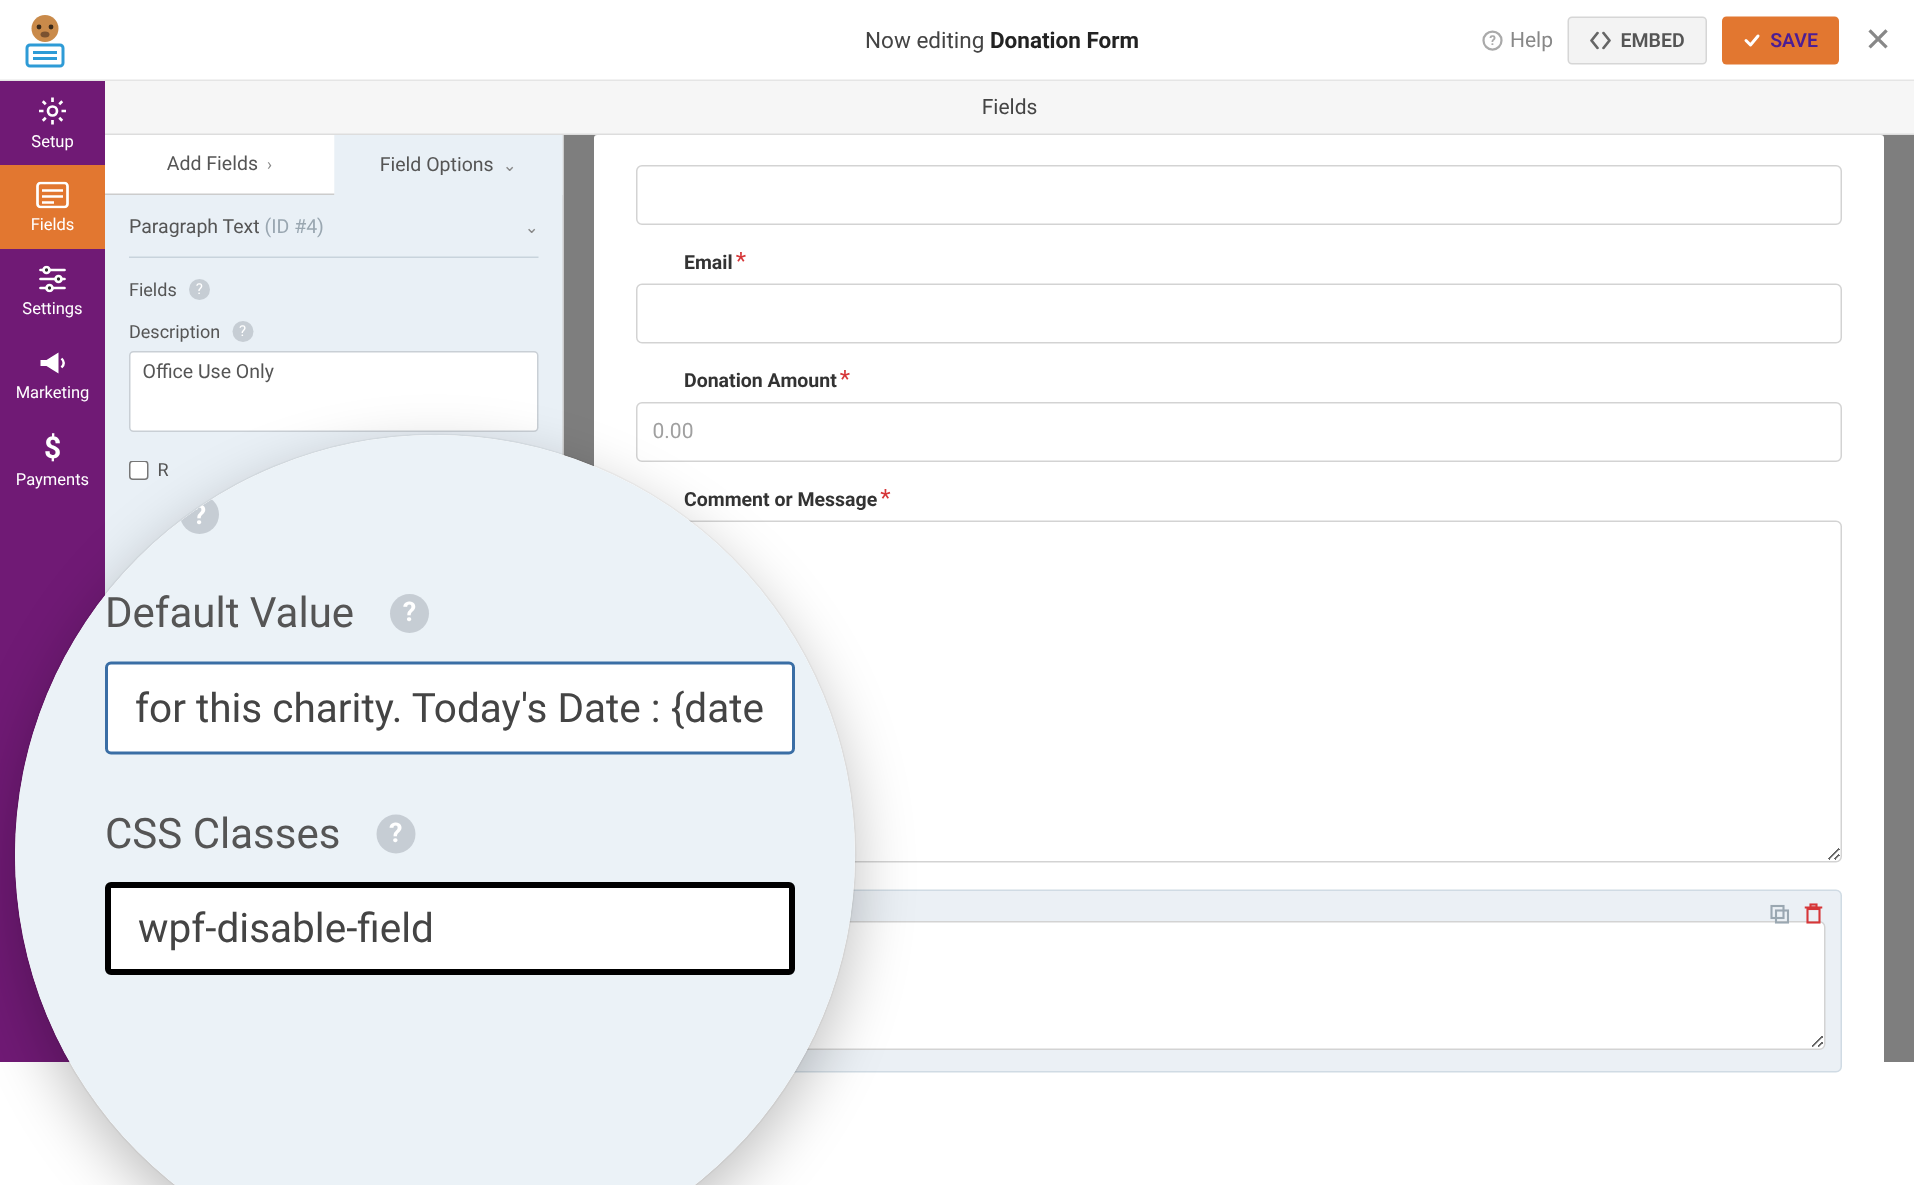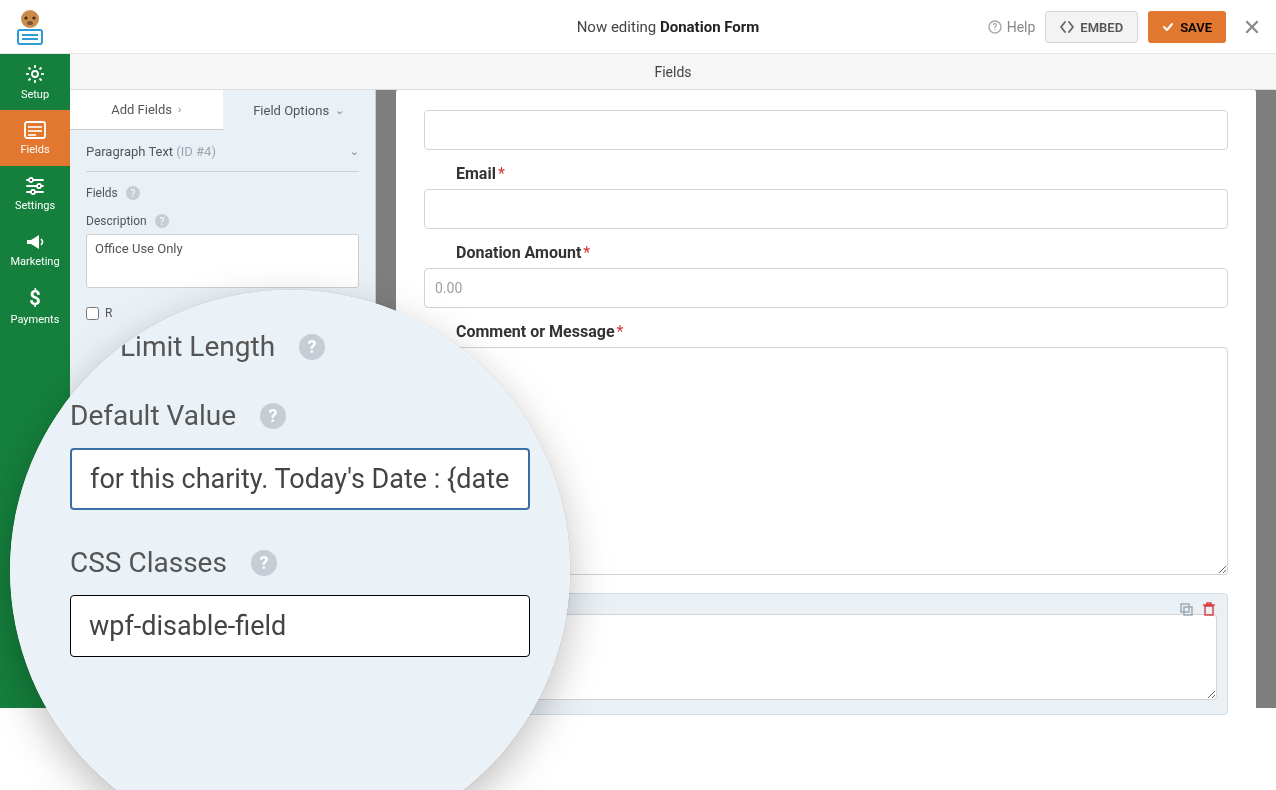--- a/index.html
+++ b/index.html
@@ -8,25 +8,25 @@
 
   
   .topbar { position: absolute; left: 0; right: 0; top: 0; height: 54px; border-bottom: 1px solid #e5e5e5; background: #fff; display: flex; align-items: center; z-index: 10; }
   .topbar-logo { width: 60px; height: 54px; display:flex; align-items:center; justify-content:center; }
   .topbar-title { flex: 1; text-align: center; font-size: 15px; color: #444; }
   .topbar-title b { font-weight: 700; color: #222; }
   .topbar-right { position: absolute; right: 8px; top: 0; height: 54px; display: flex; align-items: center; gap: 10px; }
   .help-link { color: #888; font-size: 14px; cursor: pointer; display:flex; align-items:center; gap:5px; }
   .btn { height: 32px; padding: 15px 14px; border-radius: 3px; font-size: 13px; font-weight: 600; display:flex; align-items:center; gap:6px; cursor:pointer; border:none; }
   .btn-embed { background: #f3f3f3; border: 1px solid #d6d6d6; color: #555; }
-  .btn-save { background: #e27730; color: #000000; text-align: right; }
+  .btn-save { background: #e27730; color: #4c1d95; text-align: right; }
   .close-x { width: 32px; text-align:center; font-size: 22px; color: #888; cursor: pointer; }
 
   
-  .rail { position: absolute; left: 0; top: 54px; bottom: 0; width: 70px; background: #15803d; z-index: 9; }
+  .rail { position: absolute; left: 0; top: 54px; bottom: 0; width: 70px; background: #701a75; z-index: 9; }
   .rail-item { height: 56px; display:flex; flex-direction:column; align-items:center; justify-content:center; color:#fff; font-size:11px; cursor:pointer; gap:4px; }
   .rail-item.active { background: #e27730; }
   .rail-icon { font-size: 18px; }
 
   
   .subheader { position: absolute; left: 70px; right: 0; top: 54px; height: 36px; background: #f6f6f6; border-bottom: 1px solid #ddd; display:flex; align-items:center; justify-content:center; color:#444; font-size:14px; z-index:8; }
 
   
   .sidepanel { position: absolute; left: 70px; top: 90px; width: 306px; bottom: 0; background: #e9f0f6; border-right: 1px solid #ccc; z-index:7; }
   .panel-tabs { display:flex; height:40px; font-size:13px; color:#555; }
@@ -39,39 +39,39 @@
   .fo-label { font-size:12px; color:#555; margin-top:14px; display:flex; align-items:center; gap:8px; }
   .fo-help { width:14px; height:14px; border-radius:50%; background:#c6cdd4; color:#fff; font-size:10px; display:inline-flex; align-items:center; justify-content:center; }
   .fo-input { width:100%; margin-top:6px; height:30px; border:1px solid #c9cfd5; border-radius:3px; padding:0 8px; font-size:13px; color:#555; background:#fff; }
   .fo-textarea { width:100%; margin-top:6px; height:54px; border:1px solid #c9cfd5; border-radius:3px; padding:6px 8px; font-size:13px; color:#555; background:#fff; resize:none; }
   .fo-check { margin-top:14px; display:flex; align-items:center; gap:6px; font-size:12px; color:#555; }
 
   
   .preview-wrap { position:absolute; left:376px; top:90px; right:0; bottom:0; background:#7e7e7e; z-index:5; padding:0 20px; }
   .preview-canvas { background:#fff; height:688px; padding: 0 28px 28px 28px; overflow:hidden; border-radius:2px; }
   .pv-field { margin-top:14px; }
-  .pv-label { font-size:16px; font-weight:700; color:#333;padding-left:32px; }
+  .pv-label { font-size:13px; font-weight:700; color:#333;padding-left:32px; }
   .pv-req { color:#d63638; margin-left:2px; }
   .pv-input { width:100%; height:40px; border:1px solid #d3d3d3; border-radius:4px; margin-top:6px; padding:0 10px; font-size:14px; color:#555; }
   .pv-input::placeholder { color:#a0a0a0; }
   .pv-textarea { width:100%; height:228px; border:1px solid #d3d3d3; border-radius:4px; margin-top:6px; resize:vertical; }
   .pv-selected { margin-top:14px; background:#ebf0f5; border:1px solid #d0dbe4; border-radius:4px; position:relative; padding:10px; }
   .pv-sel-tools { position:absolute; right:10px; top:8px; display:flex; gap:10px; }
   .pv-tool { width:14px; height:14px; cursor:pointer; color:#9aa7b1; }
   .pv-tool.del { color:#d63638; }
   .pv-sel-textarea { width:100%; height:86px; border:1px solid #d3d3d3; border-radius:4px; background:#fff; margin-top:10px; resize:vertical; }
 
   
   .lens { position:absolute; left:10px; top:290px; width:560px; height:560px; border-radius:50%; background:#fff; box-shadow: 0 14px 40px rgba(0,0,0,0.25), 0 0 0 1px rgba(0,0,0,0.04); z-index:20; overflow:hidden; }
   .lens-inner { position:absolute; inset:0; border-radius:50%; background:#ebf2f7; overflow:hidden; }
   .lens-content { position:absolute; left:60px; right:40px; top:40px; }
   .lens-row { margin-bottom:36px; }
   .lens-label { font-size:28px; color:#555; display:flex; align-items:center; gap:24px; }
   .lens-help { width:26px; height:26px; border-radius:50%; background:#c6cdd4; color:#fff; font-size:18px; display:inline-flex; align-items:center; justify-content:center; font-weight:700; }
-  .lens-input { width:100%; height:62px; border:1px solid #000000; border-radius:4px; background:#fff; font-size:27px; color:#444; padding:0 18px; margin-top:16px; }
+  .lens-input { width:100%; height:62px; border:4px solid #000000; border-radius:4px; background:#fff; font-size:27px; color:#444; padding:0 18px; margin-top:16px; }
   .lens-input.focused { border:2px solid #3a6ea5; }
 
   
   svg { display:block; }
   .chev { font-size:11px; color:#888; }
 </style>
 </head>
 <body>
 
 <div class="root">
@@ -272,21 +272,20 @@
 
     </div>
   </div>
 
   <div class="lens">
     <div class="lens-inner">
       <div class="lens-content">
 
         <div class="lens-row">
           <div class="lens-label" style="padding-left:50px;">
-            <span>Limit Length</span>
             <span class="lens-help">?</span>
           </div>
         </div>
 
         <div class="lens-row">
           <div class="lens-label">
             <span>Default Value</span>
             <span class="lens-help">?</span>
           </div>
           <input class="lens-input focused" value="for this charity. Today's Date : {date" style="">

